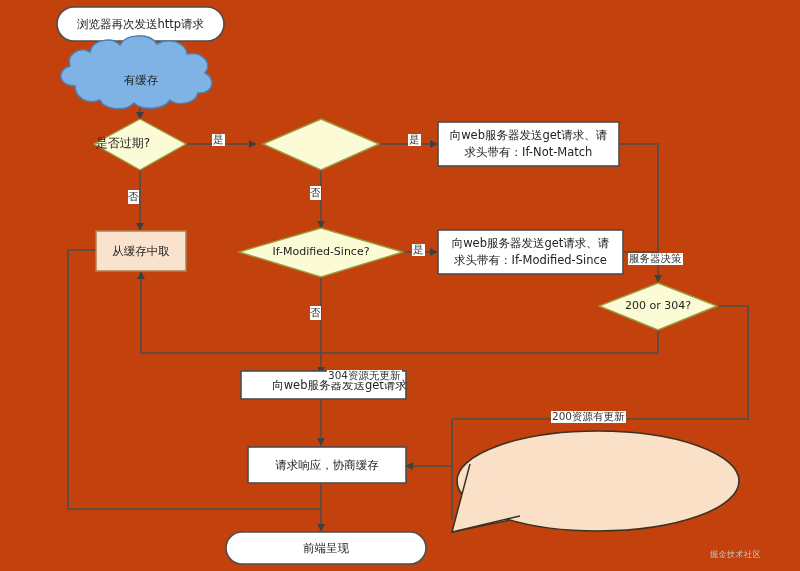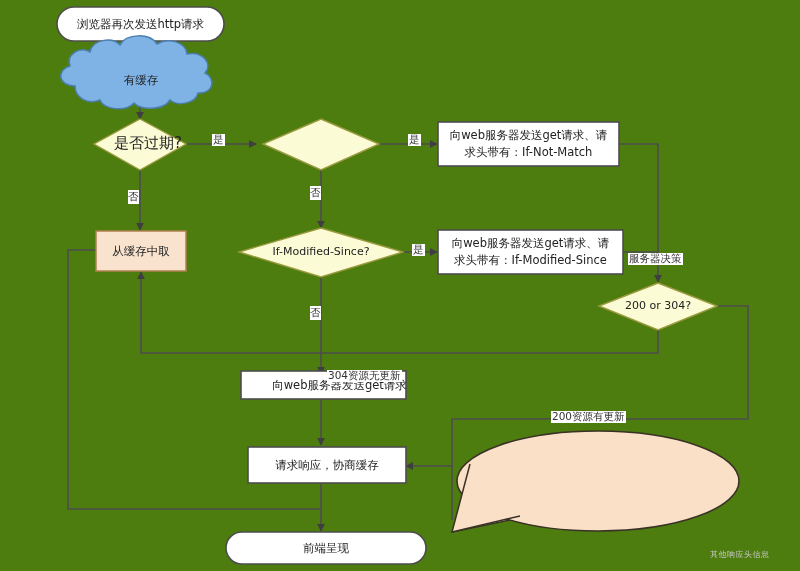--- a/index.html
+++ b/index.html
@@ -4,21 +4,21 @@
 <style>
   html, body {
     margin: 0;
     padding: 0;
     background: #ffffff;
   }
   #canvas {
     position: relative;
     width: 800px;
     height: 571px;
-    background: #4d7c0f;
+    background: #c2410c;
     font-family: "DejaVu Sans", "Liberation Sans", sans-serif;
     overflow: hidden;
   }
   svg.layer {
     position: absolute;
     left: 0;
     top: 0;
     width: 800px;
     height: 571px;
   }
@@ -163,21 +163,21 @@
       <path d="M 465 519 L 452 532 L 520 518 Z" fill="#fbe0c8" stroke="#3a3226" stroke-width="1.5" stroke-linejoin="round"></path>
       <ellipse cx="598" cy="481" rx="141" ry="50" fill="#fbe0c8" stroke="#3a3226" stroke-width="1.6"></ellipse>
       <path d="M 470 464 L 452 532 L 520 516" fill="#fbe0c8" stroke="#3a3226" stroke-width="1.5" stroke-linejoin="round"></path>
     </g>
   </svg>
 
   <div class="nodetext" style="left:57px; top:7px; width:167px; height:34px;">浏览器再次发送http请求</div>
 
   <div class="nodetext" style="left:96px; top:68px; width:90px; height:24px;">有缓存</div>
 
-  <div class="nodetext" style="left:104px; top:132px; width:88px; height:24px; font-size:15px;">是否过期?</div>
+  <div class="nodetext" style="left:79px; top:132px; width:88px; height:24px; font-size:12px;">是否过期?</div>
 
   <div class="nodetext" style="left:96px; top:231px; width:90px; height:40px;">从缓存中取</div>
 
 
   <div class="nodetext" style="left:249px; top:240px; width:144px; height:24px; font-size:11px;">If-Modified-Since?</div>
 
   <div class="nodetext" style="left:442px; top:122px; width:173px; height:44px;">向web服务器发送get请求、请
 求头带有：If-Not-Match</div>
 
   <div class="nodetext" style="left:442px; top:230px; width:177px; height:44px;">向web服务器发送get请求、请
@@ -203,15 +203,15 @@
   <div class="edgelabel" style="left:412px; top:244px;">是</div>
 
   <div class="edgelabel vert" style="left:310px; top:306px;">否</div>
 
   <div class="edgelabel" style="left:628px; top:240px;margin-top:13px;">服务器决策</div>
 
   <div class="edgelabel" style="left:327px; top:345px;margin-top:25px;">304资源无更新</div>
 
   <div class="edgelabel" style="left:551px; top:411px;">200资源有更新</div>
 
-  <div class="watermark" style="left:710px; top:549px;">其他响应头信息</div>
+  <div class="watermark" style="left:710px; top:549px;">掘金技术社区</div>
 
 </div>
 
 </body></html>

